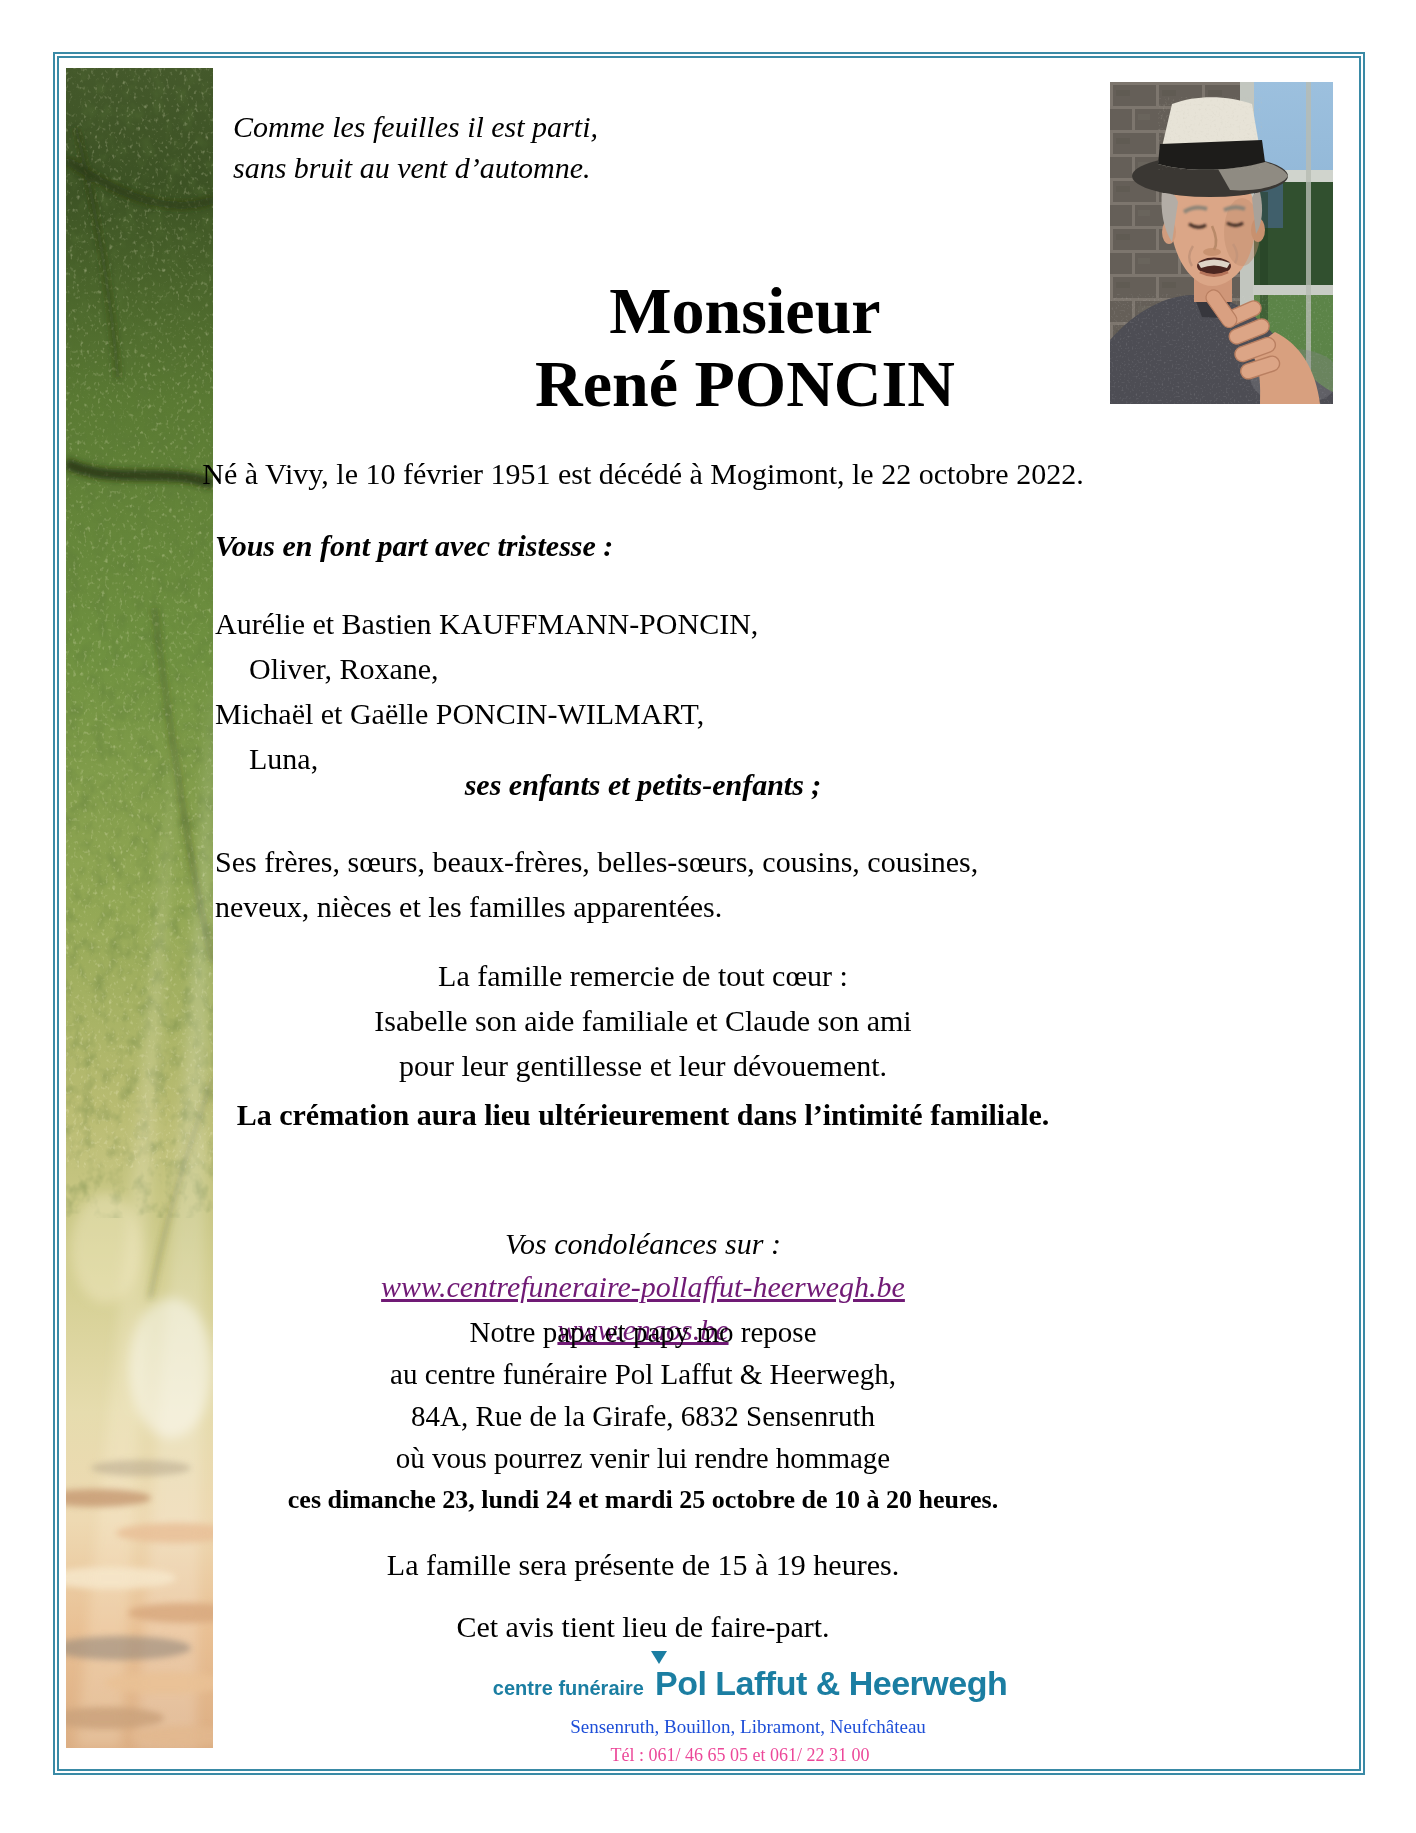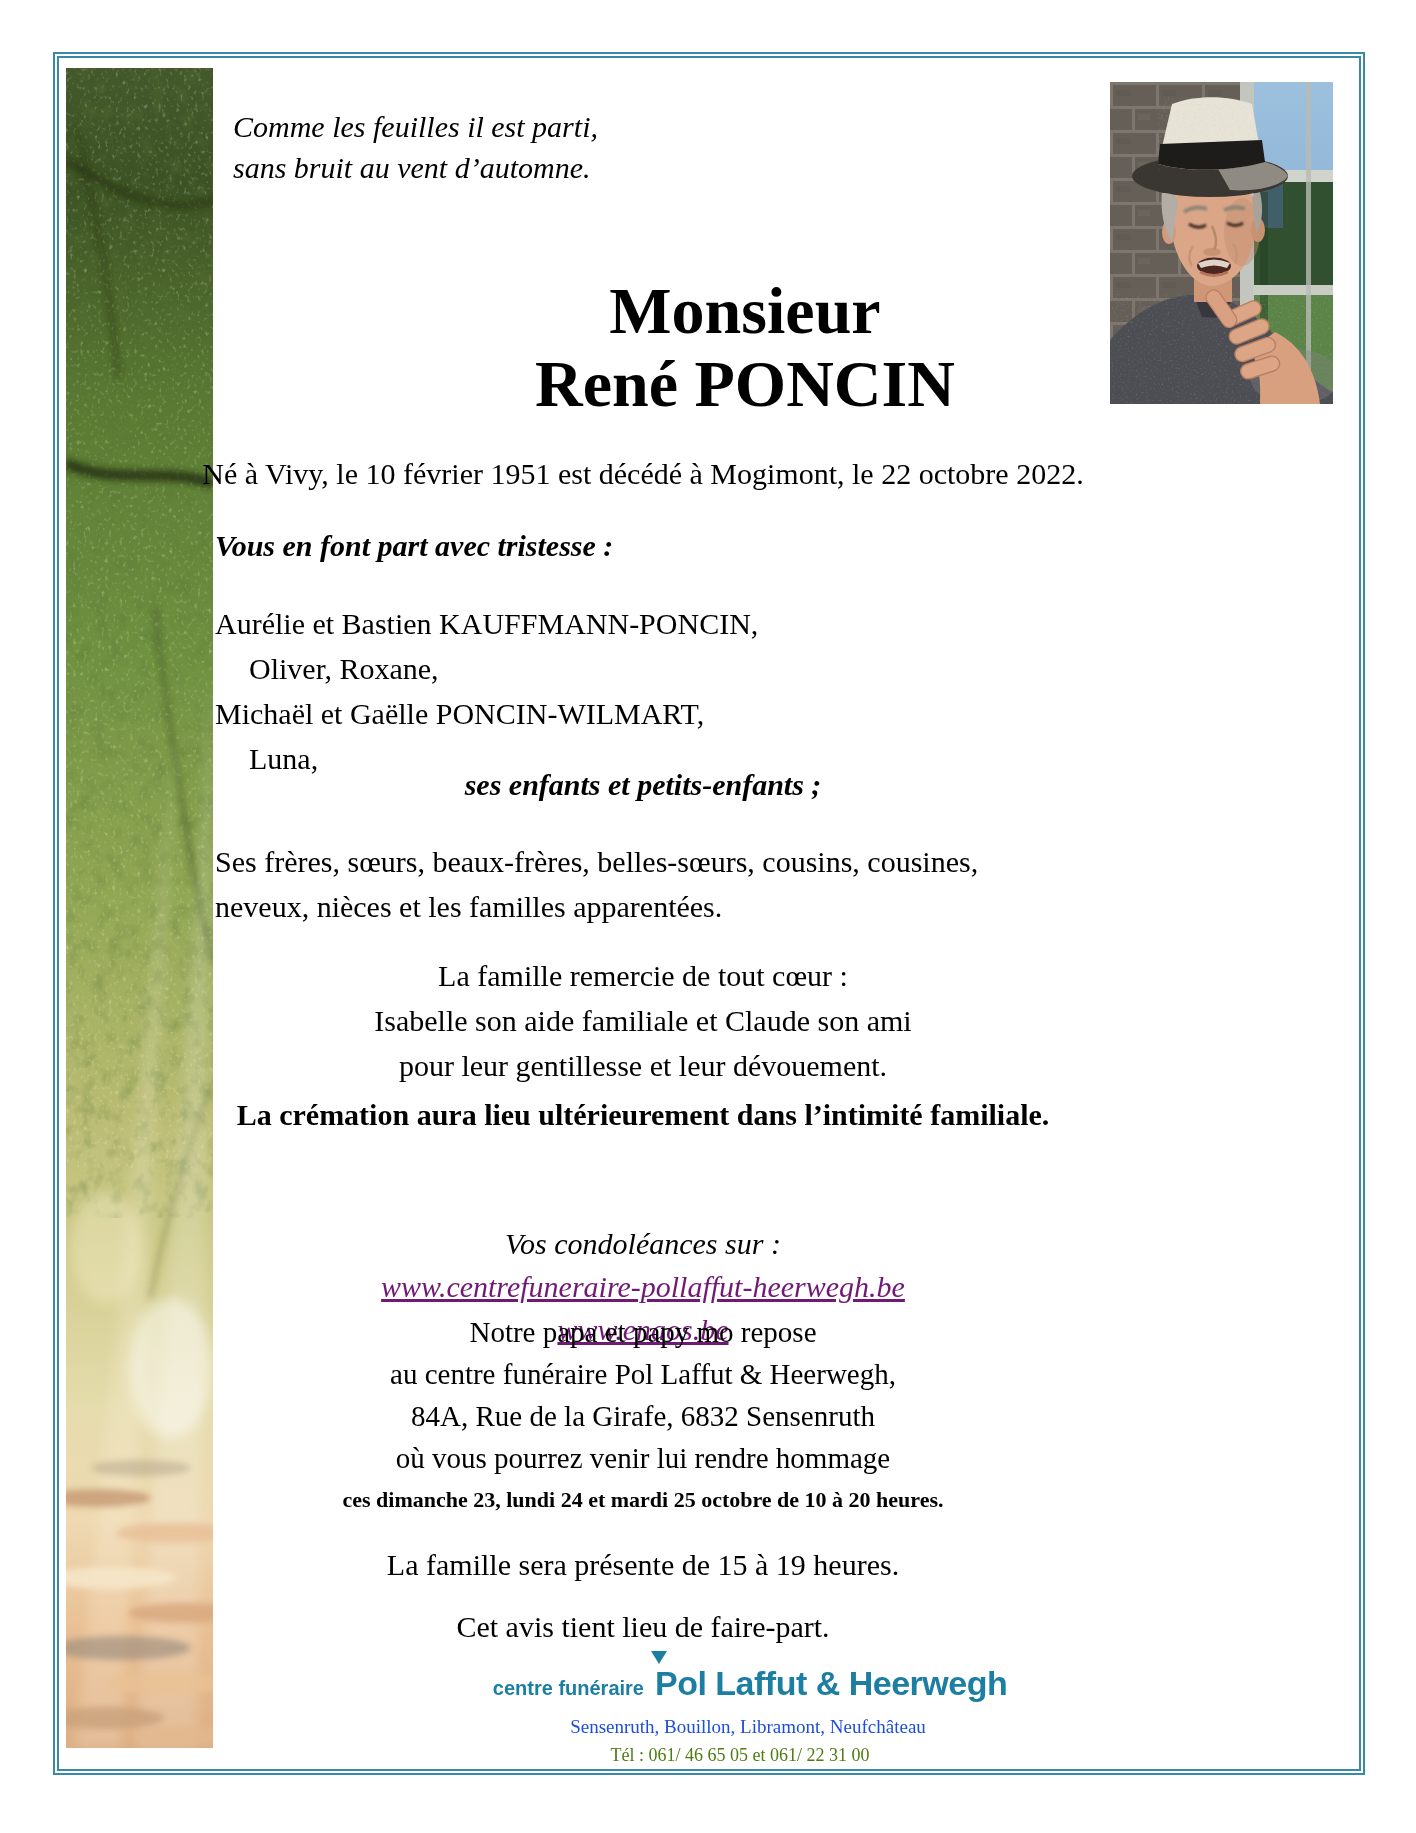--- a/index.html
+++ b/index.html
@@ -29,36 +29,36 @@
   .family{top:601px;}
   .family .indent{margin-left:34px;}
   .role{top:762px;text-align:center;font-weight:bold;font-style:italic;}
   .relatives{top:839px;}
   .thanks{top:953px;}
   .cremation{top:1092px;font-weight:bold;}
   .condo{top:1222px;line-height:43px;align-items:center;}
   .condo .lbl{font-style:italic;}
   .condo a{color:#701a75;font-style:italic;text-decoration:underline;}
   .repose{top:1311px;line-height:42px;font-size:29px;}
-  .repose .bold{font-weight:bold;font-size:22px;}
+  .repose .bold{font-weight:bold;font-size:26px;}
   .famhours{top:1542px;font-weight:normal;}
   .notice{top:1604px;}
 
   .logo-row{position:absolute;left:420px;top:1664px;width:660px;
             display:flex;justify-content:center;align-items:baseline;
             font-family:"Liberation Sans",sans-serif;color:#1b7ea2;}
   .logo-small{font-size:20px;font-weight:bold;padding-right:11px;}
   .logo-big{position:relative;font-size:34px;font-weight:bold;letter-spacing:-0.5px;}
   .logo-tri{position:absolute;left:-4px;top:-13px;width:0;height:0;
             border-left:8px solid transparent;border-right:8px solid transparent;
             border-top:13px solid #1b7ea2;}
   .locations{position:absolute;left:90px;top:1716px;width:1316px;text-align:center;
              font-size:19px;color:#1d4ed8;}
   .phone{position:absolute;left:74px;top:1745px;width:1332px;text-align:center;
-         font-size:18px;color:#4d7c0f;}
+         font-size:18px;color:#ec4899;}
 </style>
 </head>
 <body>
 
 <div class="page">
 
   <div class="frame">
     <div class="frame-inner"></div>
   </div>
 

